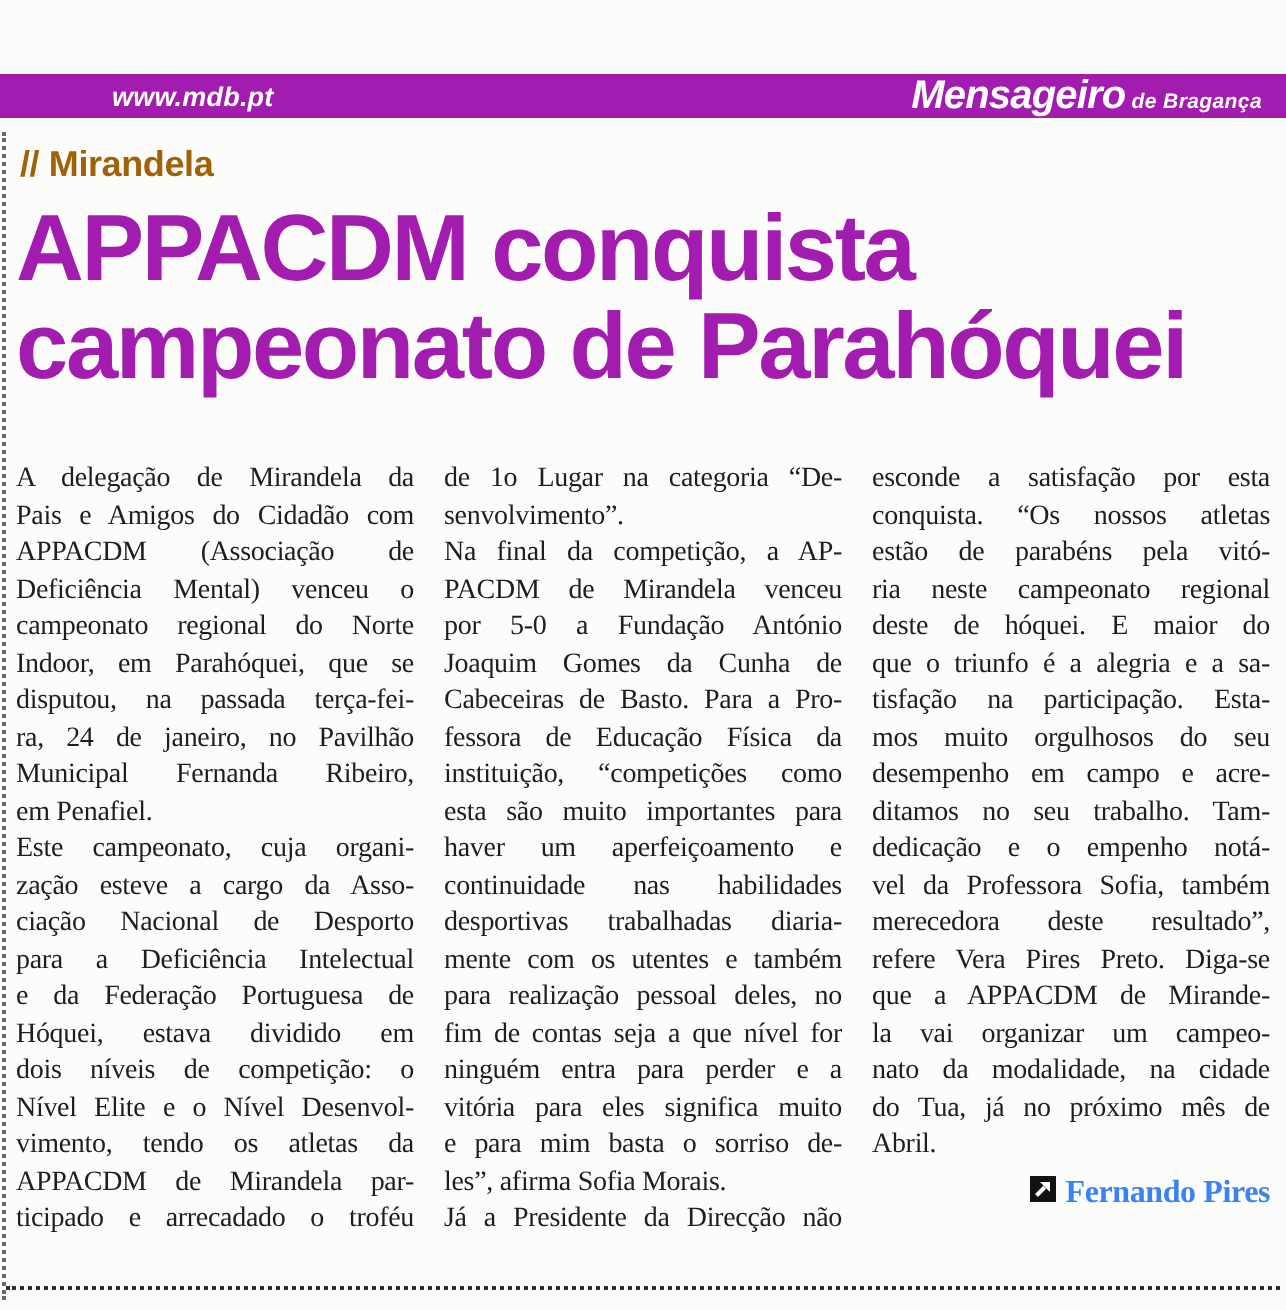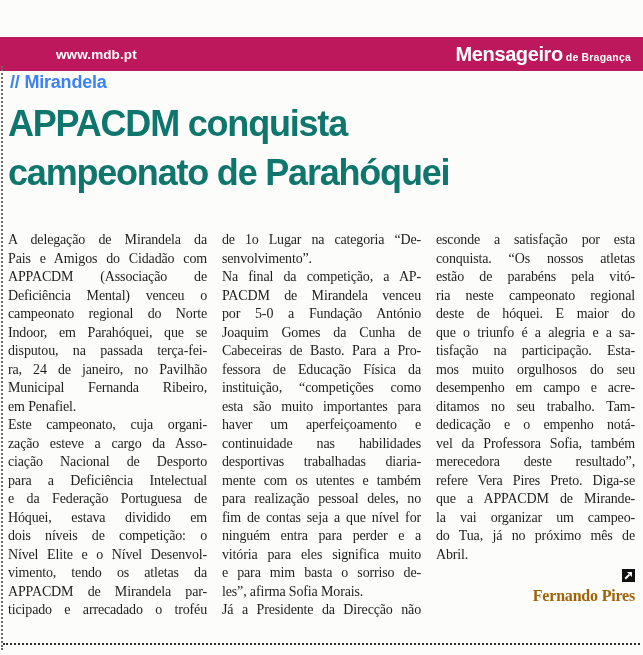--- a/index.html
+++ b/index.html
@@ -6,70 +6,70 @@
   .page{
     position:relative;
     width:643px;height:655px;
     background:#fcfcfa;
     overflow:hidden;
     font-family:"Liberation Serif",serif;
     color:#1e1e1e;
   }
   
   .topbar{
-    position:absolute;top:37px;left:0;right:0;height:34px;
-    background:#be185d;
+    position:absolute;top:37px;left:0;right:0;height:22px;
+    background:#a21caf;
     display:flex;justify-content:space-between;align-items:center;
-    font-family:"Liberation Sans",sans-serif;color:#ffffff;
+    font-family:"Liberation Sans",sans-serif;color:#ffffff;font-style:italic;
   }
   .url{margin-left:56px;font-weight:bold;font-size:13.5px;letter-spacing:0.1px;}
   .brand{margin-right:12px;display:flex;align-items:baseline;gap:3px;}
   .brand-main{font-weight:bold;font-size:20px;letter-spacing:-0.4px;}
   .brand-sub{font-weight:bold;font-size:10.5px;letter-spacing:0.2px;}
   
   .left-rule{
     position:absolute;left:1px;top:66px;height:584px;width:0;
     border-left:2px dotted #6a6a6a;
   }
   .bottom-rule{
     position:absolute;left:3px;right:3px;top:643px;height:0;
     border-top:2px dotted #2e2e2e;
   }
   
   .kicker{
     position:absolute;left:10px;top:72px;
     font-family:"Liberation Sans",sans-serif;
-    font-weight:bold;font-size:18px;color:#3b82f6;letter-spacing:-0.2px;
+    font-weight:bold;font-size:18px;color:#a16207;letter-spacing:-0.2px;
   }
   
   .headline{
     position:absolute;left:8px;top:99px;margin:0;
     font-family:"Liberation Sans",sans-serif;
-    font-weight:bold;font-size:36px;line-height:49px;
-    letter-spacing:-1.2px;color:#0f766e;
+    font-weight:bold;font-size:47px;line-height:49px;
+    letter-spacing:-1.2px;color:#a21caf;
   }
   .headline .hl{display:block;white-space:nowrap;}
   
   .columns{
     position:absolute;left:8px;top:231px;width:627px;
     display:flex;gap:15px;
   }
   .col{width:199px;flex:0 0 199px;}
   .line{
     height:18.5px;overflow:hidden;
     font-size:14px;line-height:18.5px;letter-spacing:-0.15px;
     text-align:justify;text-align-last:justify;text-justify:inter-word;
     white-space:normal;
   }
   .line.end{text-align-last:left;}
   
   .byline{
     margin-top:5px;
-    display:flex;justify-content:flex-end;align-items:flex-end;gap:5px;
-    font-weight:bold;font-size:16px;letter-spacing:-0.2px;color:#a16207;flex-direction:column;
+    display:flex;justify-content:flex-end;align-items:flex-start;gap:5px;
+    font-weight:bold;font-size:16px;letter-spacing:-0.2px;color:#3b82f6;
   }
   .byline svg{display:block;}
 </style>
 </head>
 <body>
 
 <div class="page">
 
   <div class="topbar">
     <span class="url">www.mdb.pt</span>
@@ -145,20 +145,21 @@
         <div class="line">tisfação na participação. Esta-</div>
         <div class="line">mos muito orgulhosos do seu</div>
         <div class="line">desempenho em campo e acre-</div>
         <div class="line">ditamos no seu trabalho. Tam-</div>
         <div class="line">dedicação e o empenho notá-</div>
         <div class="line">vel da Professora Sofia, também</div>
         <div class="line">merecedora deste resultado”,</div>
         <div class="line">refere Vera Pires Preto. Diga-se</div>
         <div class="line">que a APPACDM de Mirande-</div>
         <div class="line">la vai organizar um campeo-</div>
+        <div class="line">nato da modalidade, na cidade</div>
         <div class="line">do Tua, já no próximo mês de</div>
         <div class="line end">Abril.</div>
         <div class="byline">
           <span>
             <svg width="13" height="13" viewBox="0 0 12 12">
               <rect width="12" height="12" fill="#111"></rect>
               <line x1="3" y1="9" x2="6.8" y2="5.2" stroke="#fff" stroke-width="1.9"></line>
               <polygon points="4.6,2.8 9.2,2.8 9.2,7.4" fill="#fff"></polygon>
             </svg>
           </span>

